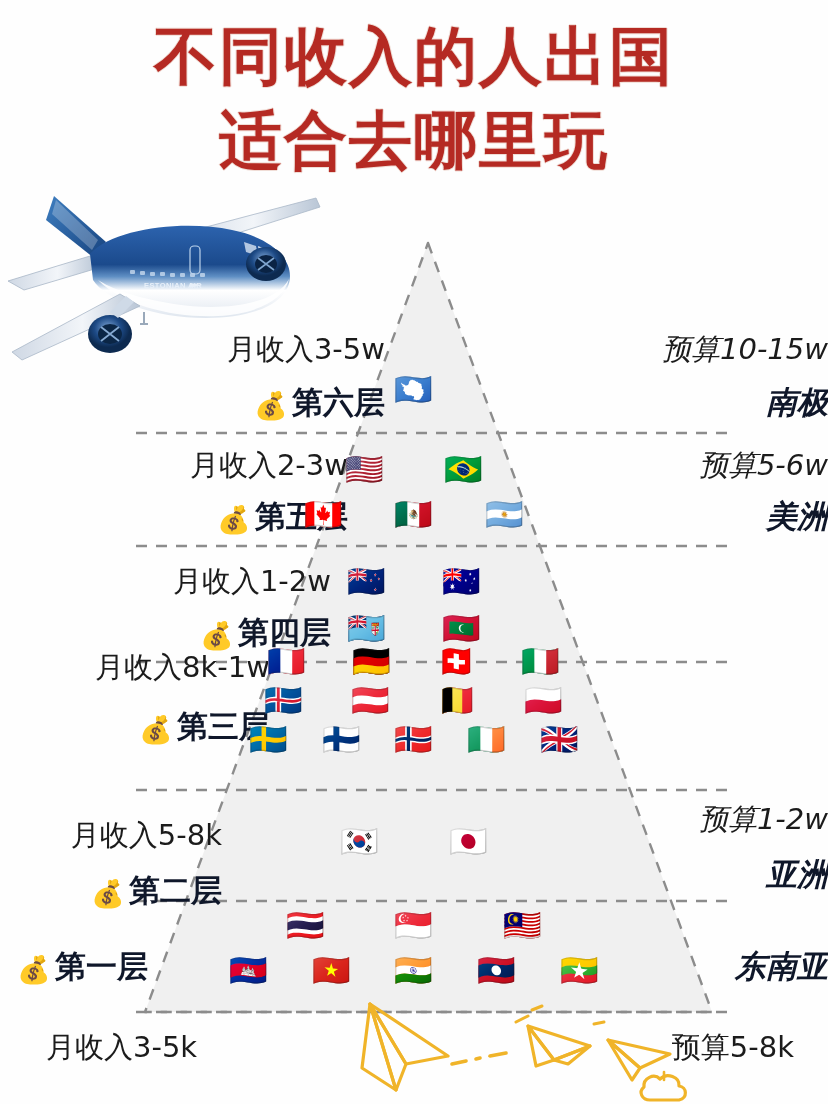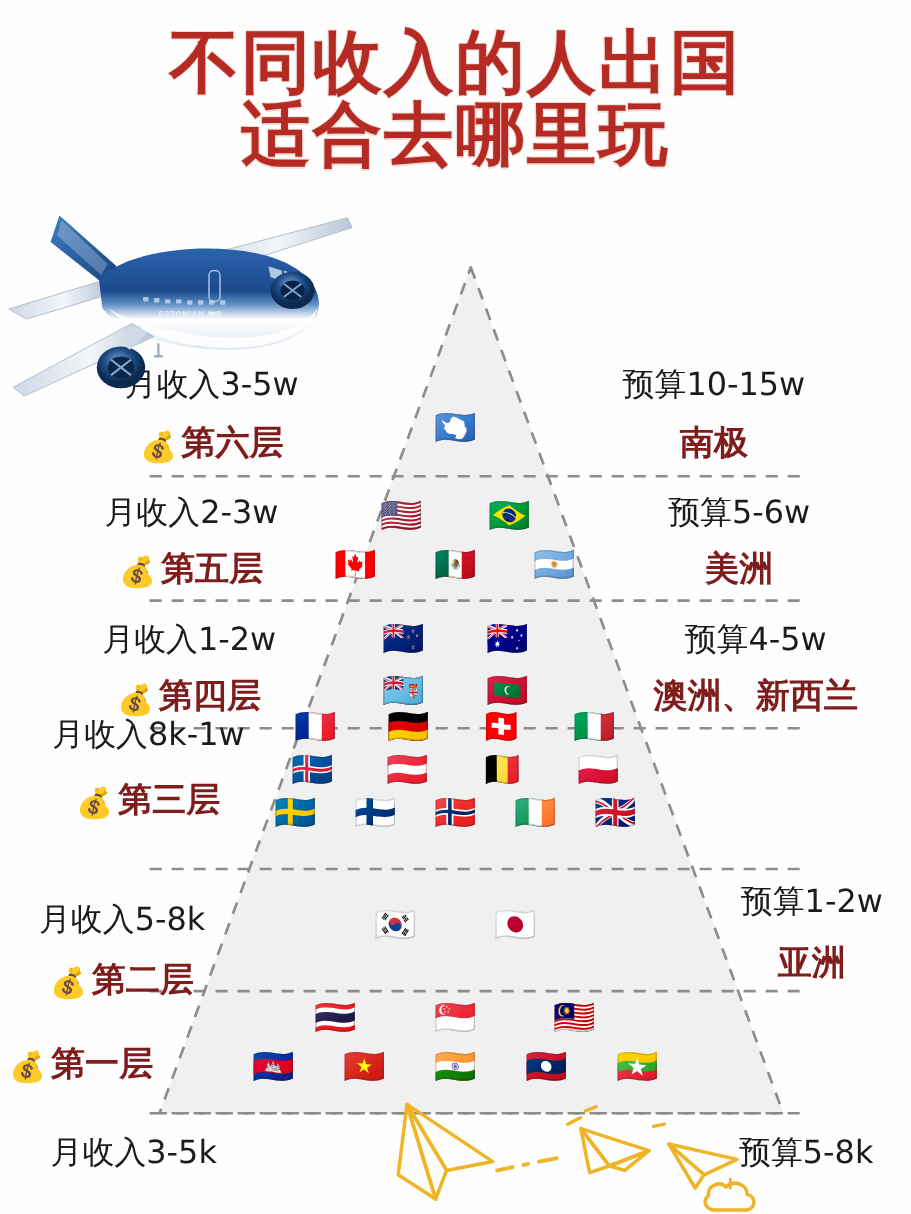--- a/index.html
+++ b/index.html
@@ -41,21 +41,21 @@
     line-height: 0.98;
     text-shadow:
       1px 0 0 #f0ddd6,
       -1px 0 0 #f0ddd6,
       0 1px 0 #f0ddd6,
       0 -1px 0 #f0ddd6;
     white-space: nowrap;
   }
   .title-line-1 {
     font-size: 63px;
-    margin-bottom: 4px;
+    margin-bottom: 22px;
   }
   .title-line-2 {
     font-size: 63px;
   }
 
   
   .plane-wrap {
     position: absolute;
     left: -6px;
     top: 184px;
@@ -89,36 +89,37 @@
     font-family: "DejaVu Sans", "Liberation Sans", sans-serif;
     font-size: 29px;
     color: #1b1b1b;
     font-weight: 400;
     letter-spacing: 0px;
     white-space: nowrap;
   }
   .level-text, .region-text {
     font-family: "DejaVu Sans", "Liberation Sans", sans-serif;
     font-size: 31px;
-    color: #7f1d1d;
+    color: #0f172a;
     font-weight: bold;
     letter-spacing: 0px;
     white-space: nowrap;
   }
   .money-icon {
     font-size: 27px;
     margin-right: 4px;
     vertical-align: -2px;
   }
 
   .side-left {
-    text-align: center;
+    text-align: right;
   }
   .side-right {
-    text-align: center;
+    text-align: right;
+    font-style: italic;
   }
 
   
   .flags {
     position: absolute;
     z-index: 25;
     text-align: center;
     width: 100%;
     pointer-events: none;
   }
@@ -295,24 +296,20 @@
     </div>
   </div>
 
   <div class="tier" style="top:562px;height:100px;">
     <div class="tier-side side-left" style="left:13px;top:0;width:318px;">
       <div class="income-text">月收入1-2w</div>
       <div class="level-text" style="margin-top:10px;">
         <span class="money-icon">💰</span><span>第四层</span>
       </div>
     </div>
-    <div class="tier-side side-right" style="left:546px;top:0;width:282px;">
-      <div class="budget-text">预算4-5w</div>
-      <div class="region-text" style="margin-top:10px;">澳洲、新西兰</div>
-    </div>
     <div class="flags" style="top:4px;">
       <div class="flag-row" style="gap:56px;">
         <span class="flag">🇳🇿</span>
         <span class="flag">🇦🇺</span>
       </div>
       <div class="flag-row" style="gap:56px;margin-top:16px;">
         <span class="flag">🇫🇯</span>
         <span class="flag">🇲🇻</span>
       </div>
     </div>
@@ -366,20 +363,23 @@
       </div>
     </div>
   </div>
 
   <div class="tier" style="top:906px;height:106px;">
     <div class="tier-side side-left" style="left:0;top:40px;width:148px;">
       <div class="level-text">
         <span class="money-icon">💰</span><span>第一层</span>
       </div>
     </div>
+    <div class="tier-side side-right" style="left:712px;top:40px;width:116px;">
+      <div class="region-text">东南亚</div>
+    </div>
     <div class="flags" style="top:4px;">
       <div class="flag-row" style="gap:70px;">
         <span class="flag">🇹🇭</span>
         <span class="flag">🇸🇬</span>
         <span class="flag">🇲🇾</span>
       </div>
       <div class="flag-row" style="gap:44px;margin-top:14px;">
         <span class="flag">🇰🇭</span>
         <span class="flag">🇻🇳</span>
         <span class="flag">🇮🇳</span>

